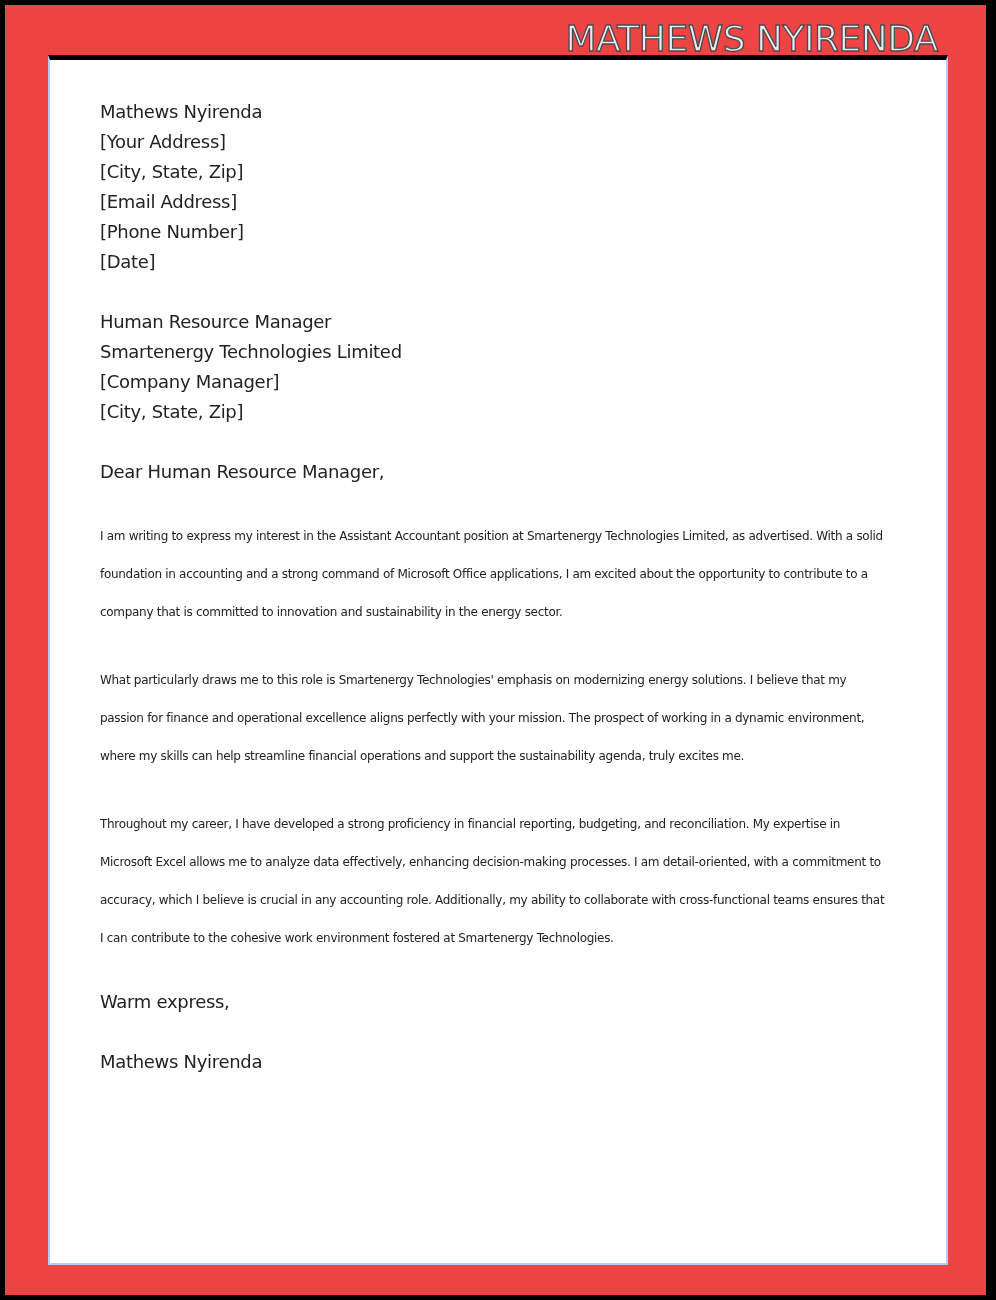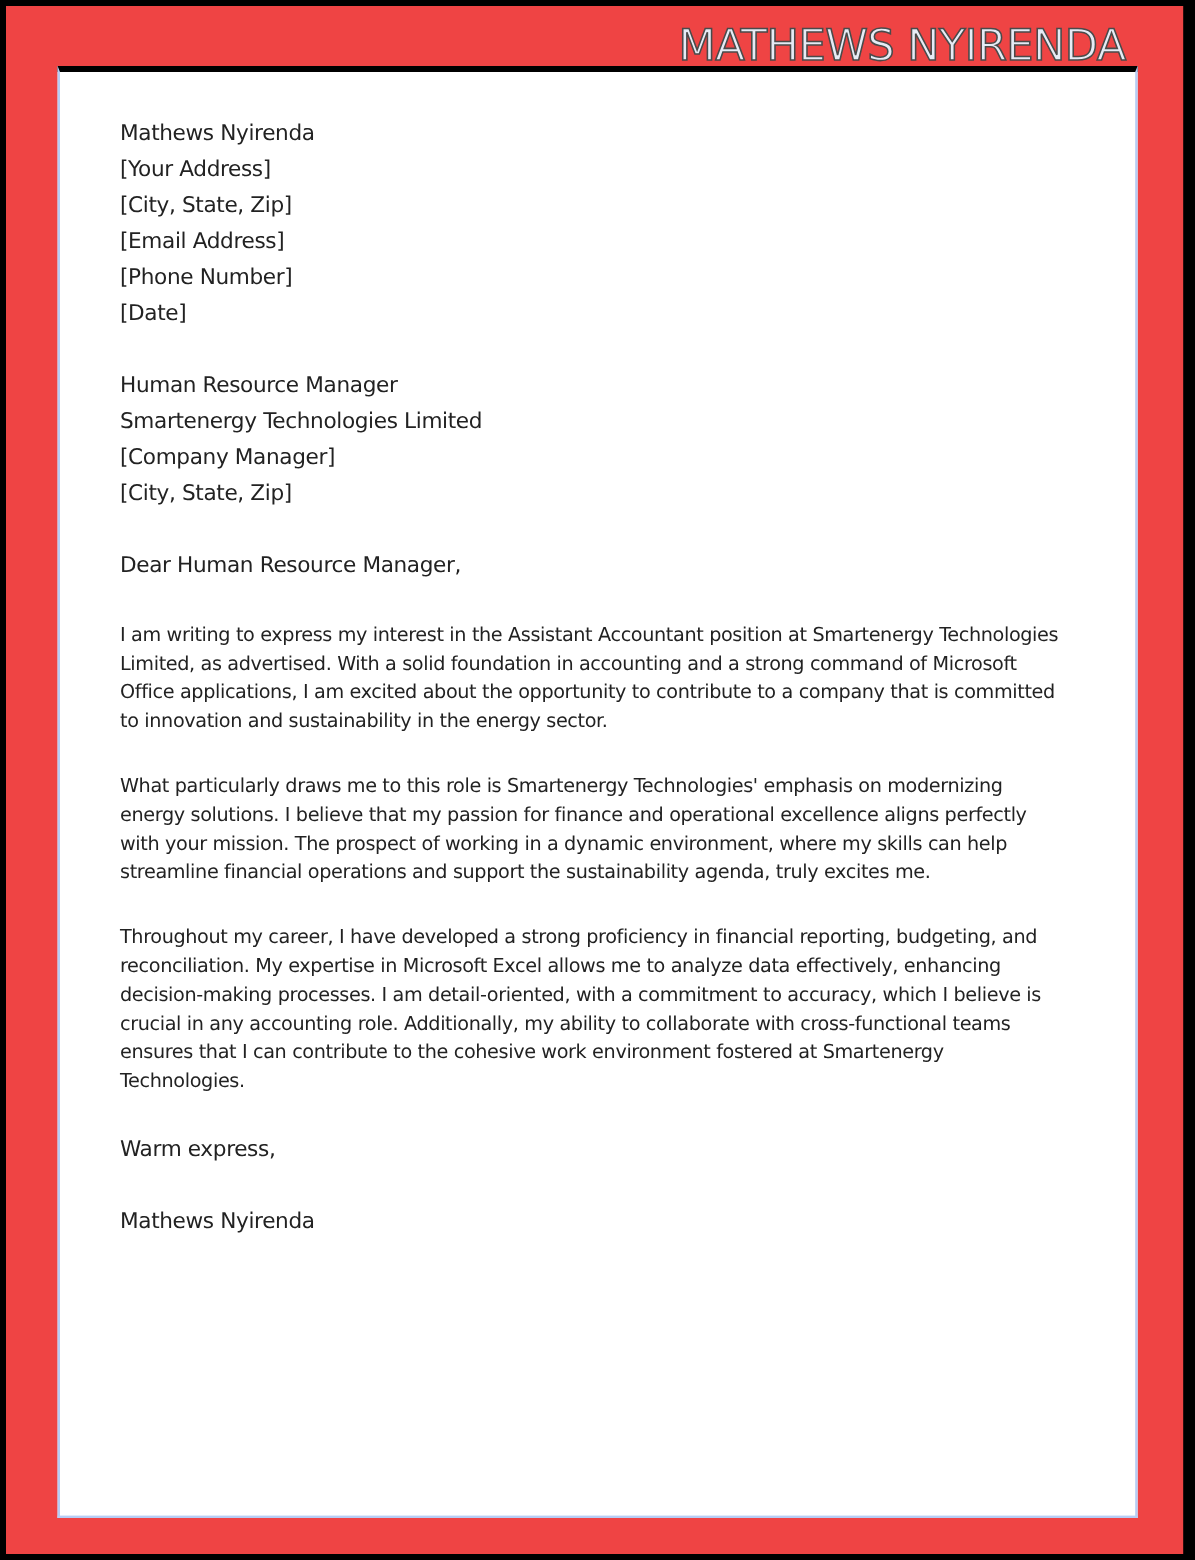--- a/index.html
+++ b/index.html
@@ -49,22 +49,22 @@
       width: 800px;
       font-size: 18px;
       line-height: 30px;
       color: #222222;
       letter-spacing: -0.3px;
     }
     .line { display: block; white-space: nowrap; }
     .block { margin: 0 0 30px 0; }
     p.para {
       margin: 0 12px 30px 0;
-      font-size: 16px;
-      line-height: 24px;
+      font-size: 12px;
+      line-height: 38px;
     }
     .watermark {
       position: absolute;
       left: 841px;
       top: 1308px;
       font-size: 16px;
       color: #333333;
       line-height: 16px;
       margin-left: 20px;
     }

